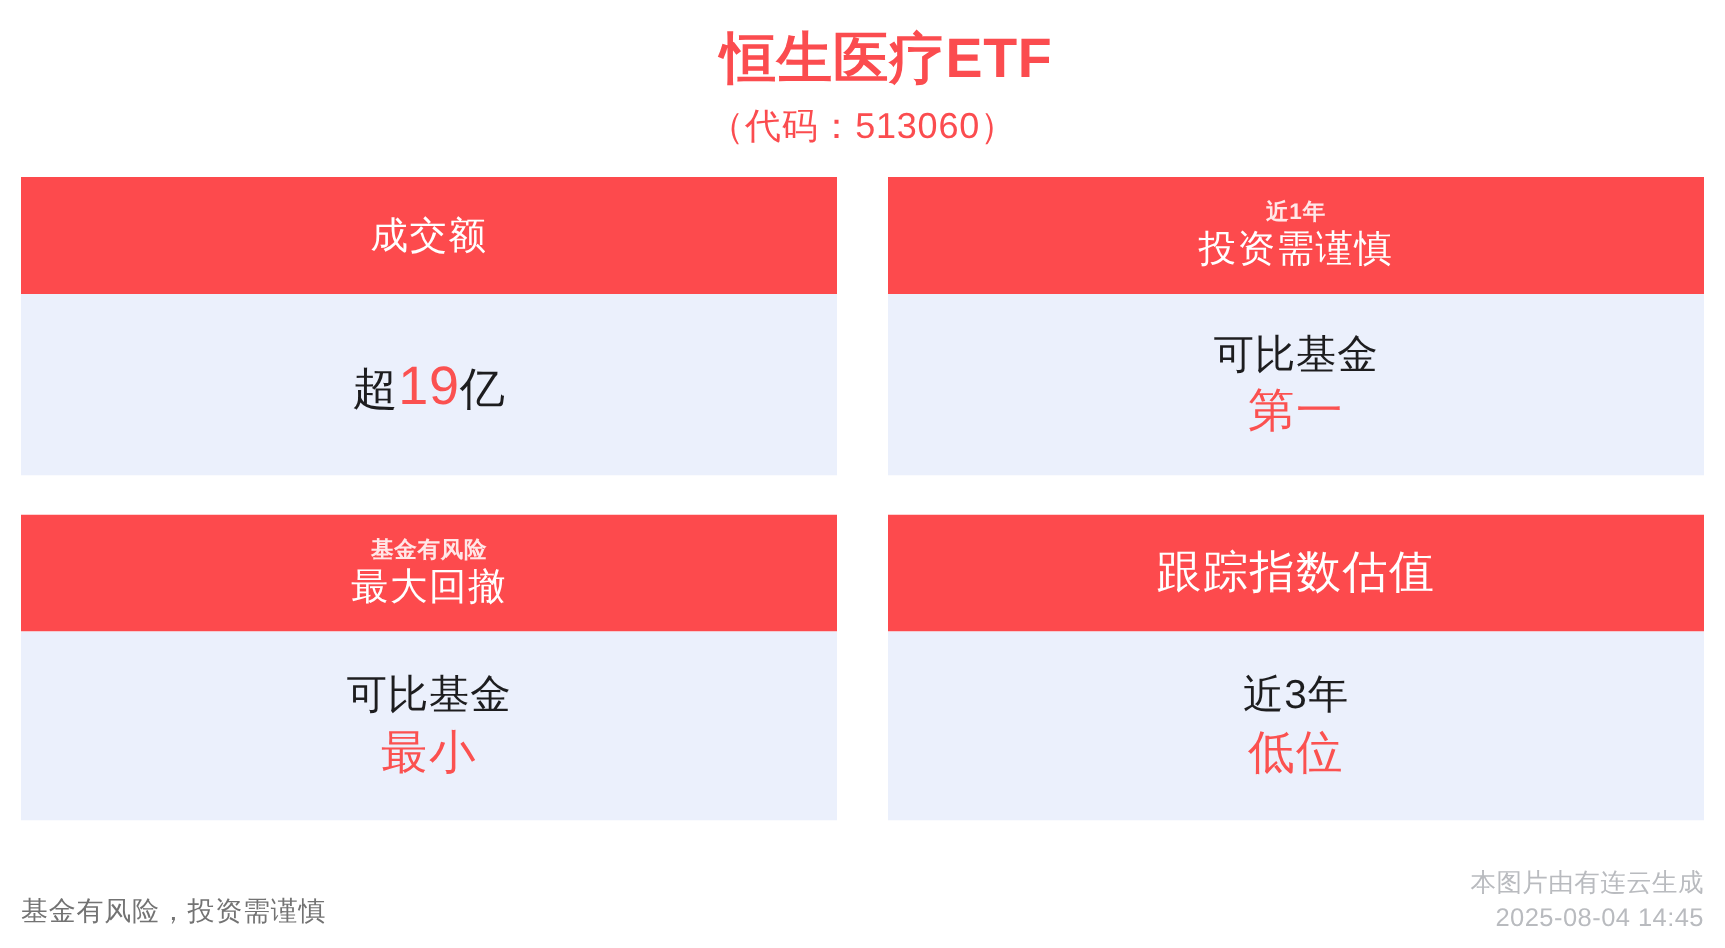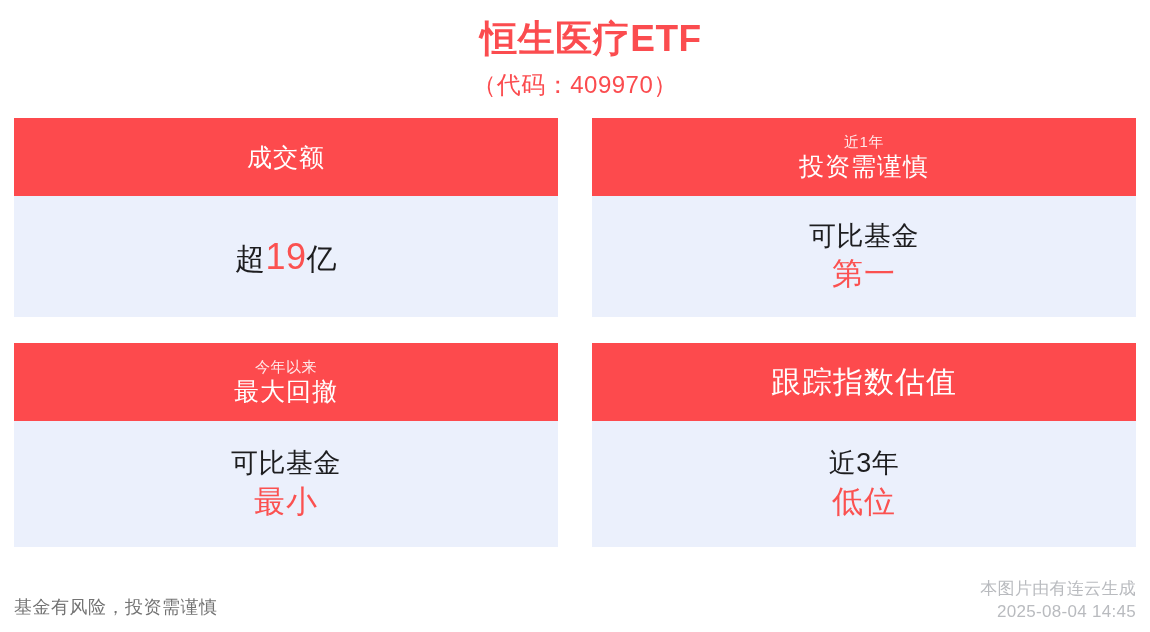--- a/index.html
+++ b/index.html
@@ -59,20 +59,21 @@
     flex-direction: column;
     align-items: center;
     justify-content: center;
     line-height: 1.12;
   }
   .card-head .prefix {
     font-size: 15px;
     color: #FFE7E8;
     letter-spacing: 0.5px;
     margin-bottom: 1px;
+    font-weight: bold;
   }
   .card-head .label {
     font-size: 25px;
     letter-spacing: 1px;
   }
   .card-head.single .label {
     font-size: 30px;
   }
 
   .card-body {
@@ -132,21 +133,21 @@
     color: #B9BBBF;
     line-height: 1.35;
     letter-spacing: 0.3px;
   }
 </style>
 </head>
 <body>
 
 <div class="page-header">
   <div class="page-title">恒生医疗ETF</div>
-  <div class="page-subtitle">（代码：409970）</div>
+  <div class="page-subtitle">（代码：513060）</div>
 </div>
 
 <div class="card-grid">
 
   <div class="card">
     <div class="card-head">
 
       <div class="label">成交额</div>
     </div>
     <div class="card-body">
@@ -160,21 +161,21 @@
       <div class="label">投资需谨慎</div>
     </div>
     <div class="card-body">
       <div class="line1">可比基金</div>
       <div class="line2">第一</div>
     </div>
   </div>
 
   <div class="card">
     <div class="card-head">
-      <div class="prefix">今年以来</div>
+      <div class="prefix">基金有风险</div>
       <div class="label">最大回撤</div>
     </div>
     <div class="card-body">
       <div class="line1">可比基金</div>
       <div class="line2">最小</div>
     </div>
   </div>
 
   <div class="card">
     <div class="card-head single">

